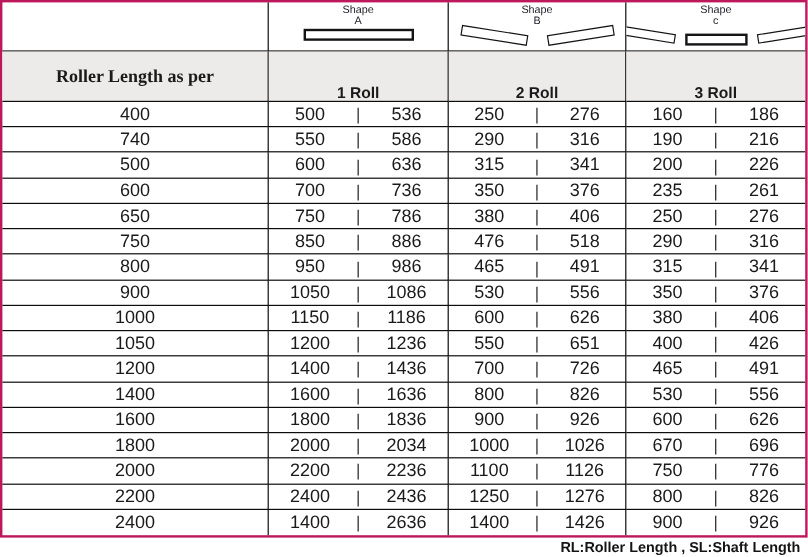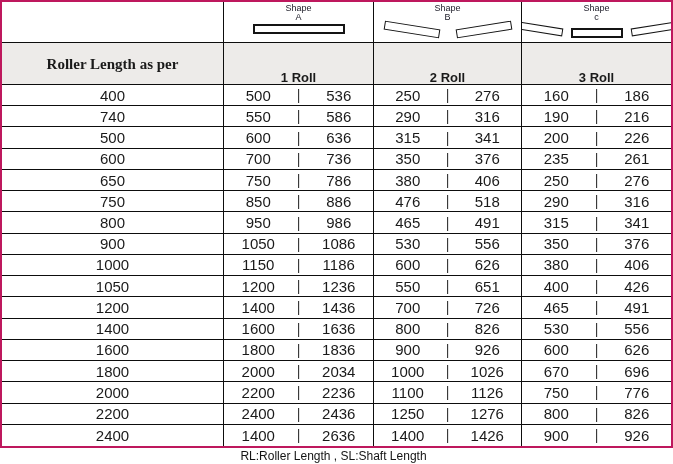--- a/index.html
+++ b/index.html
@@ -55,21 +55,21 @@
   .pipe { width: 12px; text-align: center; color: #3a3a3a; font-size: 13px; }
 
   
   .belt { font-size: 15px; }
   .roll .val { flex: 1; text-align: center; font-size: 15px; }
   .roll .pipe { font-size: 14px; }
 
   
   .footer {
     position: absolute; left: 0; right: 6px; top: 449px;
-    text-align: center; font-size: 12px; color: #141414;
+    text-align: right; font-size: 12px; color: #141414; font-weight: bold;
   }
 </style>
 </head>
 <body>
 
 <div class="page">
   <div class="grid" id="grid">
 
     <div class="cell corner"></div>
 

